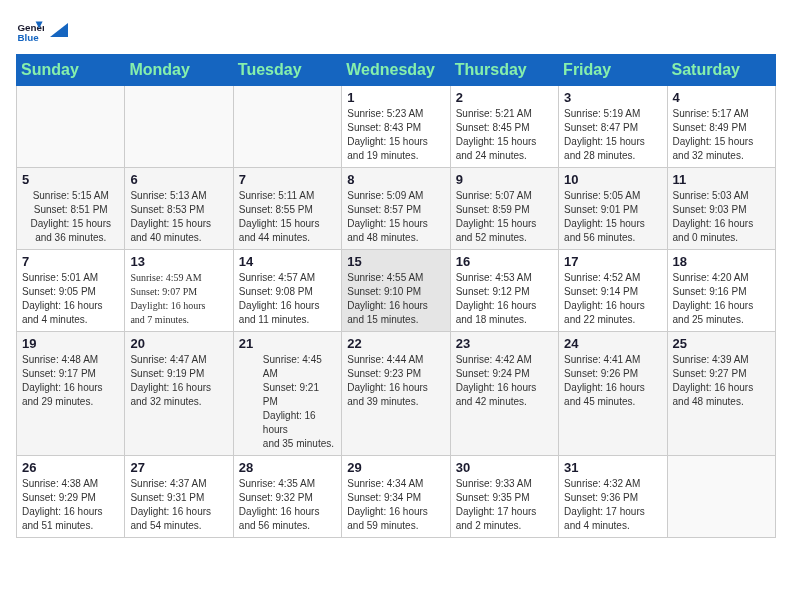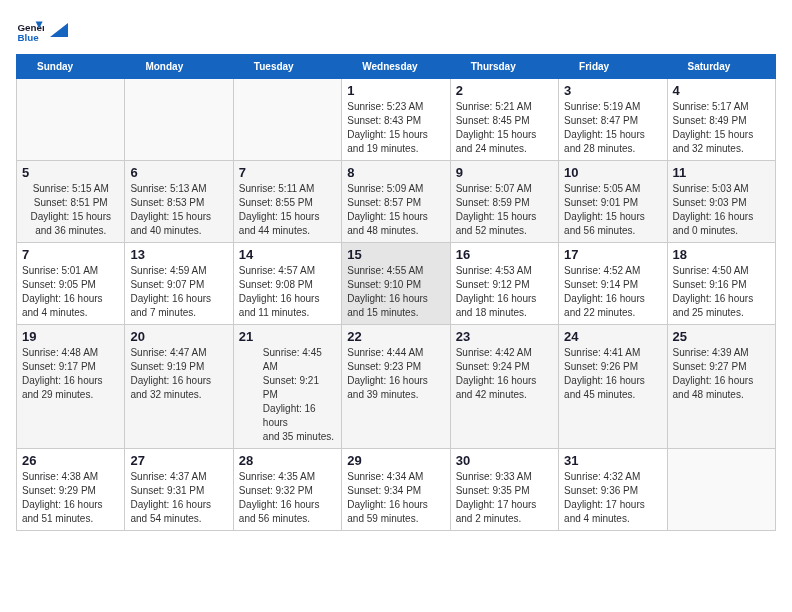--- a/index.html
+++ b/index.html
@@ -38,24 +38,24 @@
       font-weight: bold;
       color: #1a1a2e;
     }
     .calendar {
       width: 100%;
       border-collapse: collapse;
       font-size: 11px;
     }
     .calendar th {
       background-color: #1565c0;
-      color: #ffffff;
-      padding: 6px 20px;
+      color: #86efac;
+      padding: 6px 4px;
       text-align: left;
-      font-size: 10px;
+      font-size: 16px;
       font-weight: bold;
       border: 1px solid #1565c0;
     }
     .calendar td {
       border: 1px solid #ccc;
       vertical-align: top;
       padding: 4px 5px;
       width: 108px;
       min-height: 80px;
       background: #fff;
@@ -208,21 +208,21 @@
       <tr>
         <td style="background: rgb(255, 255, 255);">
           <span class="day-number">7</span>
           <div class="day-info" style="white-space: pre-line;">Sunrise: 5:01 AM
 Sunset: 9:05 PM
 Daylight: 16 hours
 and 4 minutes.</div>
         </td>
         <td style="background: rgb(255, 255, 255);">
           <span class="day-number">13</span>
-          <div class="day-info" style="white-space: pre-line;">Sunrise: 4:59 AM
+          <div class="day-info" style="white-space: pre-line; font-family: Liberation Serif, serif;">Sunrise: 4:59 AM
 Sunset: 9:07 PM
 Daylight: 16 hours
 and 7 minutes.</div>
         </td>
         <td style="background: rgb(255, 255, 255);">
           <span class="day-number">14</span>
           <div class="day-info" style="white-space: pre-line;">Sunrise: 4:57 AM
 Sunset: 9:08 PM
 Daylight: 16 hours
 and 11 minutes.</div>
@@ -243,21 +243,21 @@
         </td>
         <td style="background: rgb(255, 255, 255);">
           <span class="day-number">17</span>
           <div class="day-info" style="white-space: pre-line;">Sunrise: 4:52 AM
 Sunset: 9:14 PM
 Daylight: 16 hours
 and 22 minutes.</div>
         </td>
         <td style="background: rgb(255, 255, 255);">
           <span class="day-number">18</span>
-          <div class="day-info" style="white-space: pre-line;">Sunrise: 4:50 AM
+          <div class="day-info" style="white-space: pre-line;">Sunrise: 4:20 AM
 Sunset: 9:16 PM
 Daylight: 16 hours
 and 25 minutes.</div>
         </td>
       </tr>
       <tr>
         <td style="background: rgb(245, 245, 245);">
           <span class="day-number">19</span>
           <div class="day-info" style="white-space: pre-line;">Sunrise: 4:48 AM
 Sunset: 9:17 PM

